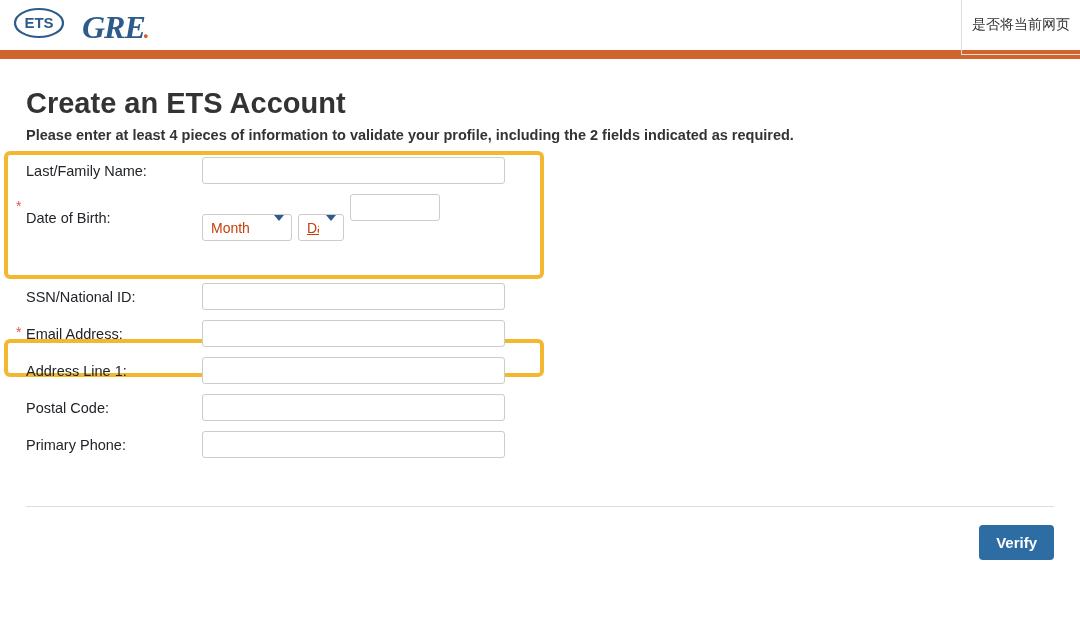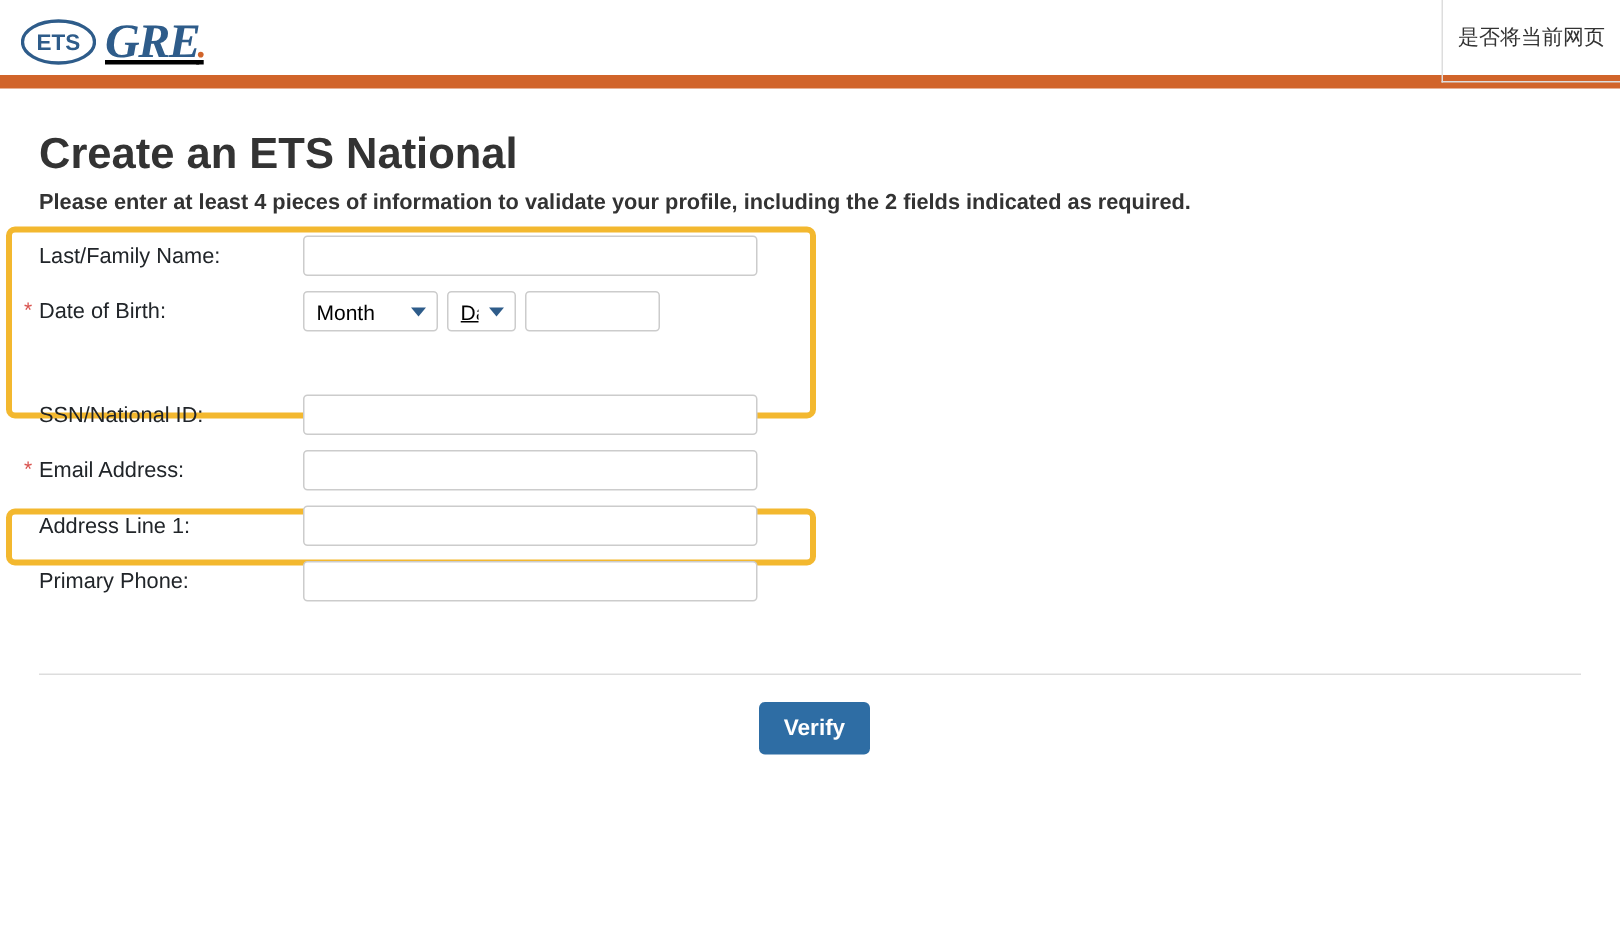--- a/index.html
+++ b/index.html
@@ -18,23 +18,22 @@
     .header {
       display: flex;
       align-items: center;
       justify-content: space-between;
       padding: 0 0 0 14px;
       height: 50px;
       position: relative;
     }
     .logo-wrap {
       display: flex;
-      align-items: flex-end;
-      gap: 6px;
-      text-decoration: underline;
+      align-items: flex-start;
+      gap: 18px;
     }
     .ets-logo {
       display: inline-block;
     }
     .ets-logo svg {
       display: block;
     }
     .gre-text {
       font-family: Georgia, 'Times New Roman', serif;
       font-size: 32px;
@@ -153,22 +152,23 @@
     }
     .select-input {
       height: 27px;
       border: 1px solid #ccc;
       border-radius: 3px;
       padding: 2px 24px 2px 8px;
       font-size: 14px;
       background: #fff;
       appearance: none;
       -webkit-appearance: none;
-      color: #000000;
+      color: #c2410c;
       cursor: pointer;
+      margin-top: 20px;
     }
     .select-month {
       width: 90px;
     }
     .select-day {
       width: 46px;
       text-decoration: underline;
     }
     .select-arrow {
       position: absolute;
@@ -190,21 +190,21 @@
       padding: 2px 6px;
       font-size: 14px;
     }
     .divider {
       border: none;
       border-top: 1px solid #ddd;
       margin-top: 48px;
     }
     .button-row {
       display: flex;
-      justify-content: center;
+      justify-content: flex-end;
       padding: 18px 26px 0 0;
       margin-left: 32px;
     }
     .verify-btn {
       background: #2e6da4;
       color: #fff;
       border: none;
       border-radius: 4px;
       padding: 9px 17px;
       font-size: 15px;
@@ -224,21 +224,21 @@
       </svg>
     </span>
     <span class="gre-text"><span>GRE</span><span class="dot">.</span></span>
   </div>
   <div class="lang-tab">是否将当前网页</div>
 </div>
 
 <div class="orange-bar"></div>
 
 <div class="content">
-  <h1 class="page-title">Create an ETS National</h1>
+  <h1 class="page-title">Create an ETS Account</h1>
   <p class="instructions">Please enter at least 4 pieces of information to validate your profile, including the 2 fields indicated as required.</p>
 
   <div class="form-area">
     <div class="highlight-box-1"></div>
     <div class="highlight-box-2"></div>
 
 
     <div class="field-row">
       <span class="field-label">Last/Family Name:</span>
       <input type="text" class="text-input" style="">
@@ -273,20 +273,24 @@
       <span class="req-star">*</span>
       <span class="field-label">Email Address:</span>
       <input type="text" class="text-input" style="">
     </div>
 
     <div class="field-row">
       <span class="field-label">Address Line 1:</span>
       <input type="text" class="text-input" style="">
     </div>
 
+    <div class="field-row">
+      <span class="field-label">Postal Code:</span>
+      <input type="text" class="text-input" style="">
+    </div>
 
     <div class="field-row">
       <span class="field-label">Primary Phone:</span>
       <input type="text" class="text-input" style="">
     </div>
 
   </div>
 
   <hr class="divider">
 </div>

